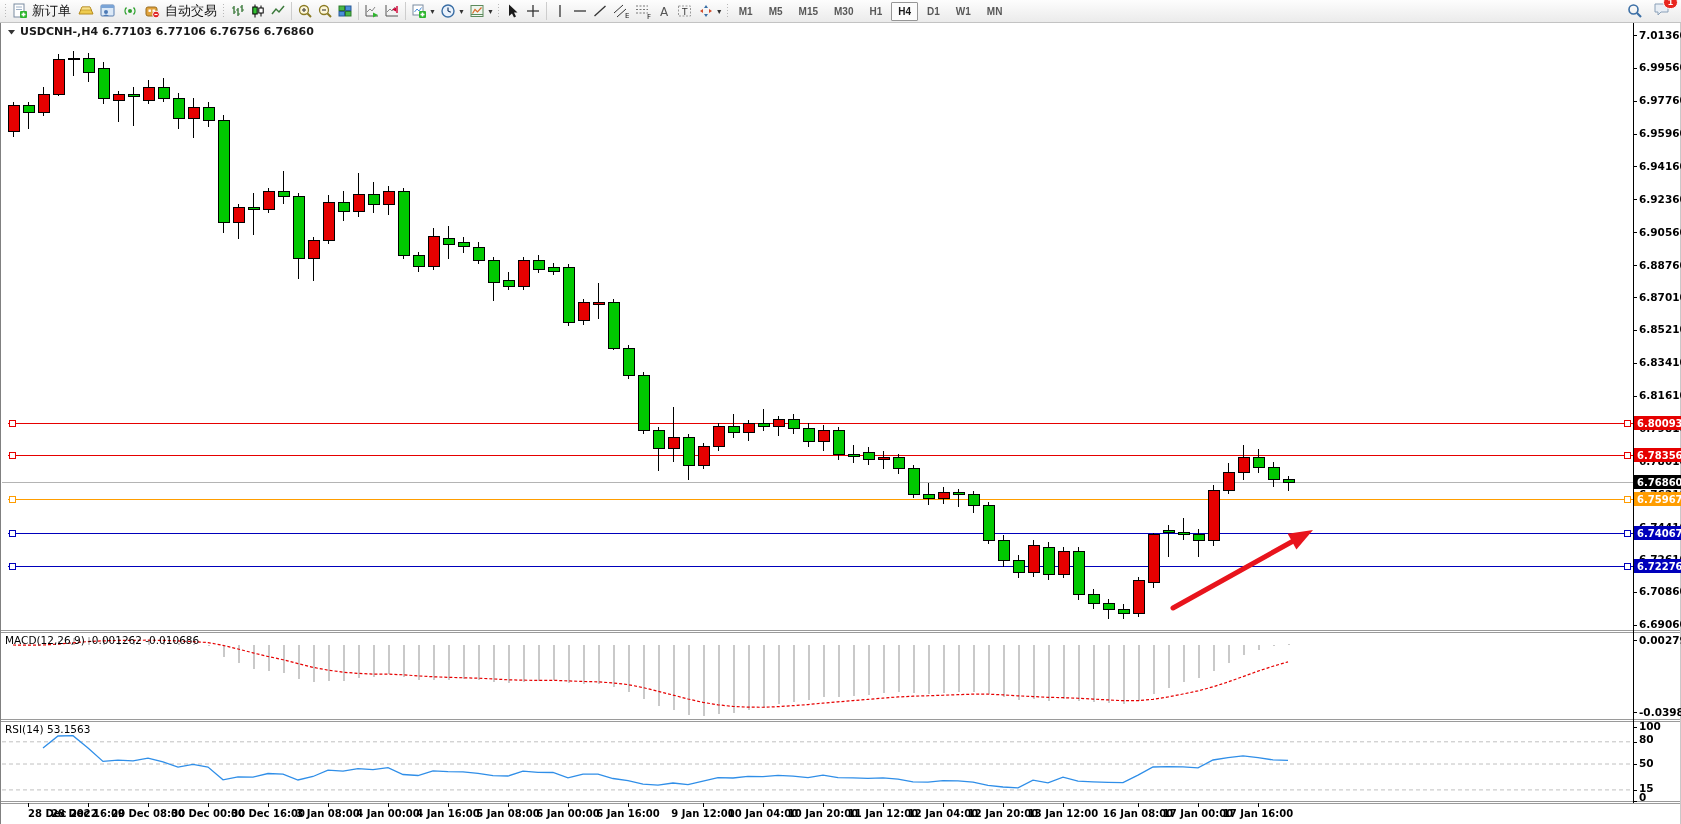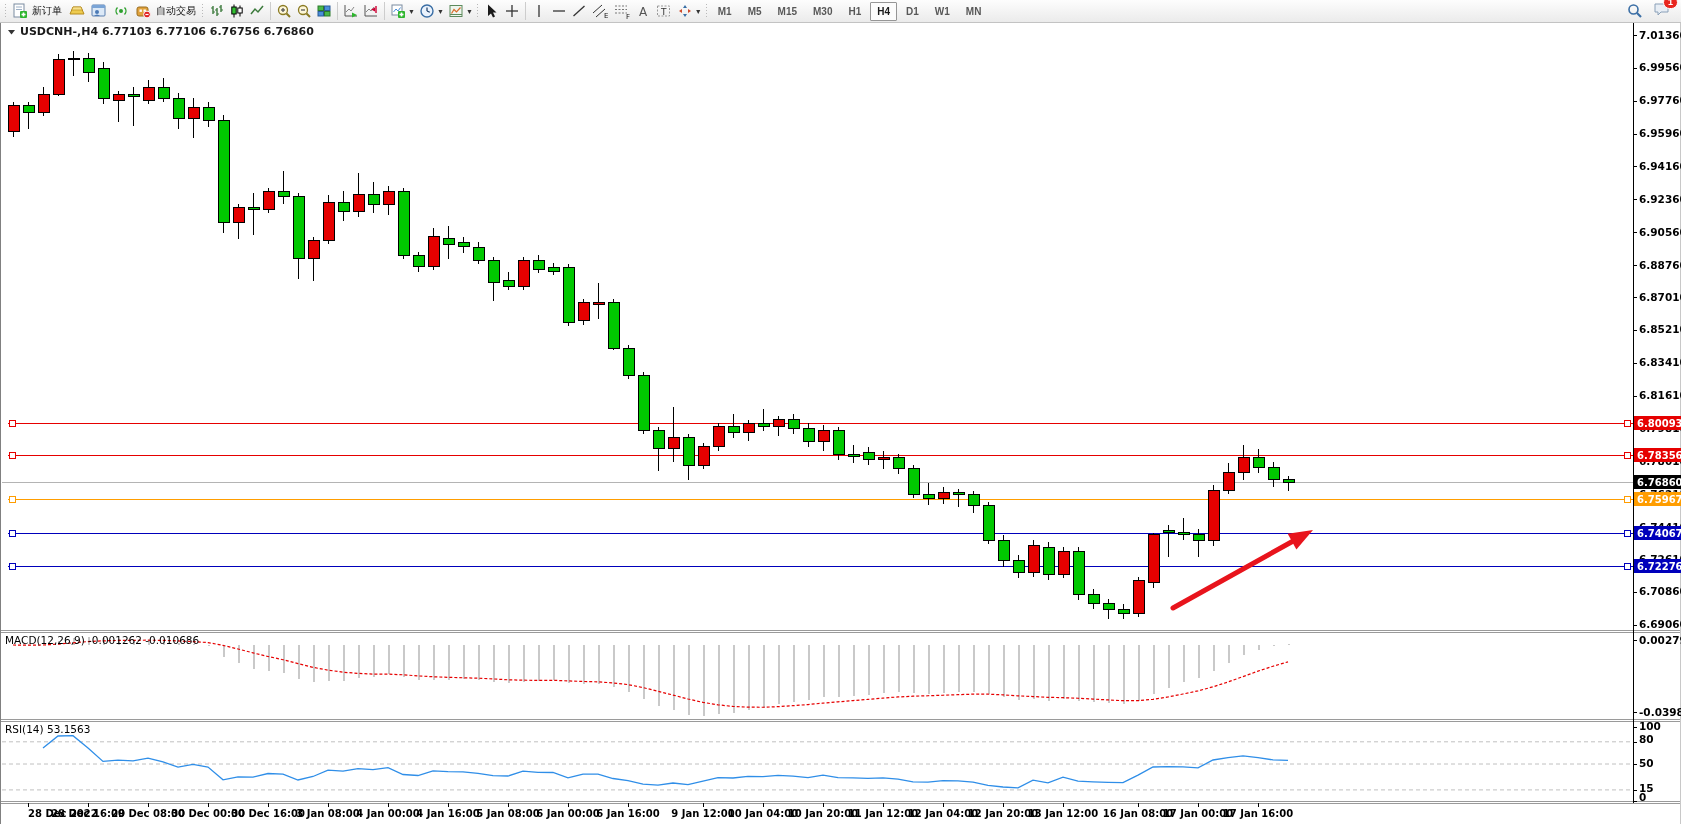--- a/index.html
+++ b/index.html
@@ -1,21 +1,21 @@
 <!DOCTYPE html>
 <html><head>
 <meta charset="utf-8">
 <style>
   html,body{margin:0;padding:0;width:1681px;height:824px;overflow:hidden;
     background:#f0f0f0;font-family:"Liberation Sans",sans-serif;}
   .toolbar{height:22px;display:flex;align-items:center;background:linear-gradient(#fdfdfd,#ebebeb);
     border-bottom:1px solid #c3c3c3;padding-left:3px;position:relative;z-index:5;}
   .tbtn{height:20px;min-width:20px;display:flex;align-items:center;justify-content:center;
     padding:0 2px;box-sizing:border-box;cursor:default;}
-  .tlabel{font-size:10px;color:#111;padding:0 4px 0 2px;white-space:nowrap;}
+  .tlabel{font-size:13px;color:#111;padding:0 4px 0 2px;white-space:nowrap;}
   .sep{width:1px;height:18px;background:#cdcdcd;margin:0 3px;}
   .handle{width:3px;height:14px;margin:0 3px 0 1px;
     background-image:repeating-linear-gradient(#b9b9b9 0 1px,transparent 1px 3px);background-size:1px 100%;background-repeat:repeat-y;background-position:1px 0;}
   .dd{font-size:7px;color:#333;margin-left:2px;}
   .tf{font-size:10px;font-weight:bold;color:#585858;padding:3px 6px;border:1px solid transparent;border-radius:1px;}
   .tf.active{background:#fcfcfc;border:1px solid #969696;color:#1a1a1a;}
   .right{margin-left:auto;display:flex;align-items:center;margin-right:10px;gap:10px;}
   .badgewrap{position:relative;}
   .badge{position:absolute;top:-5px;right:-7px;background:#e8261f;color:#fff;font-size:9px;font-weight:bold;
     border-radius:8px;padding:0 4px;line-height:11px;border:1px solid #fff;}

